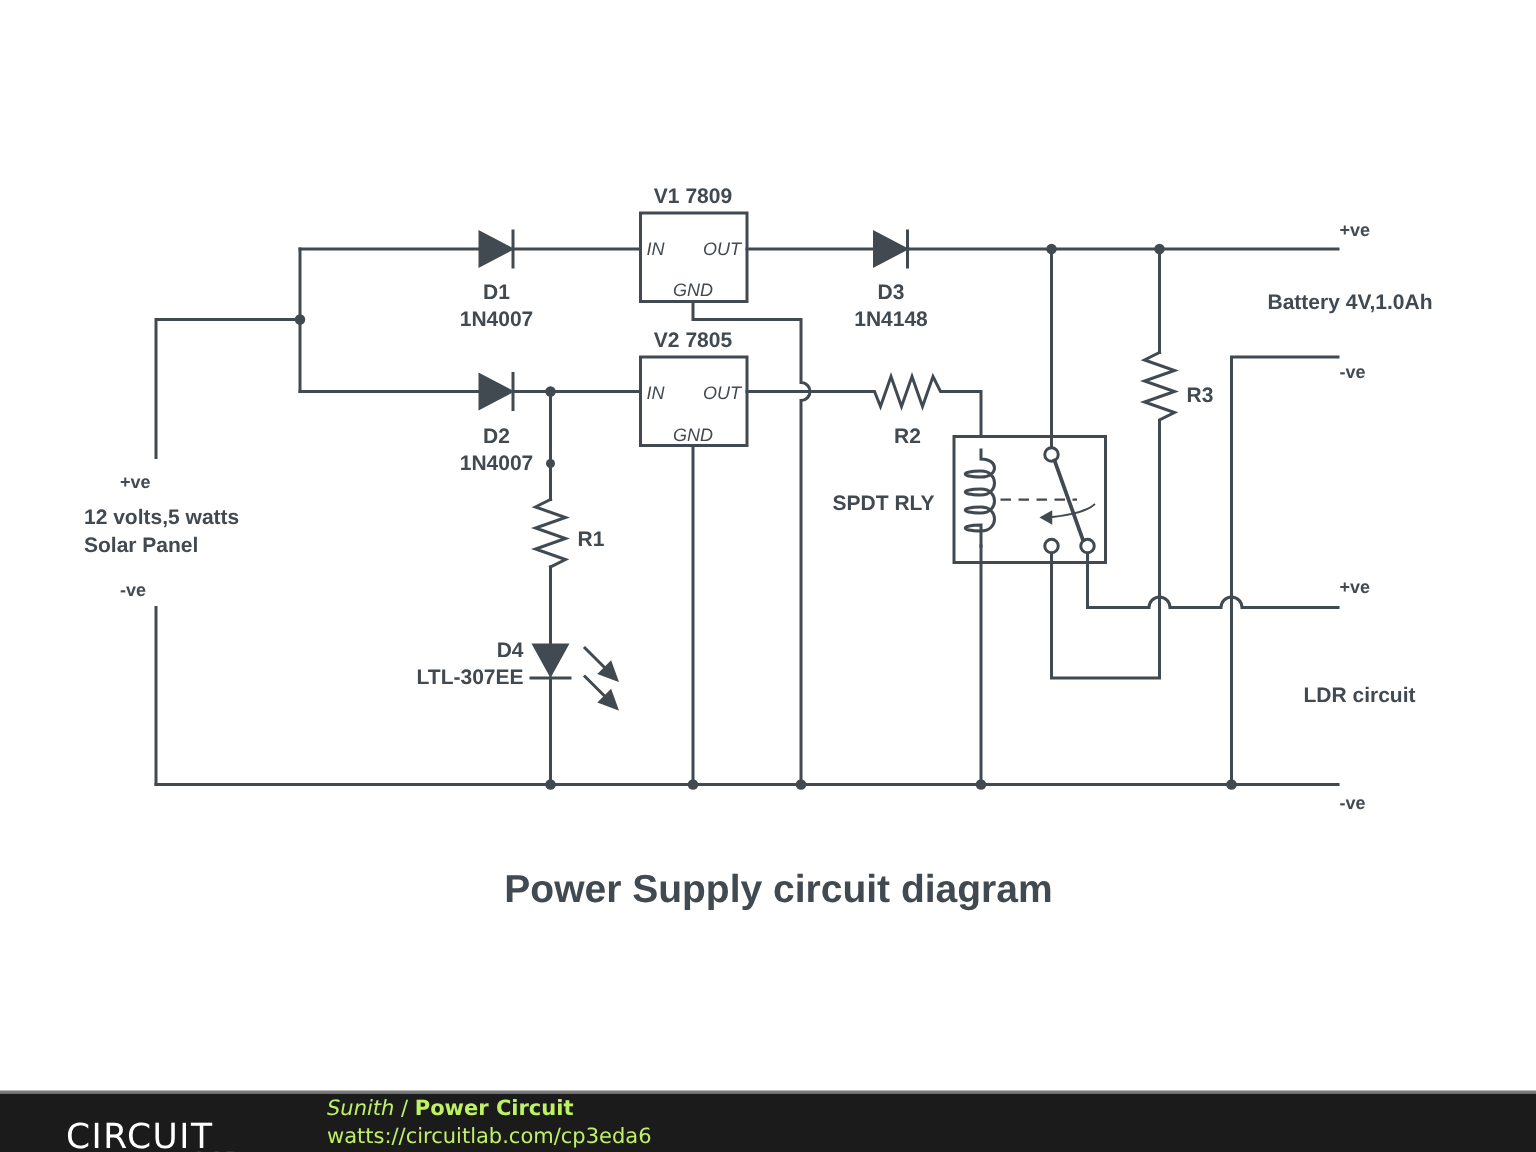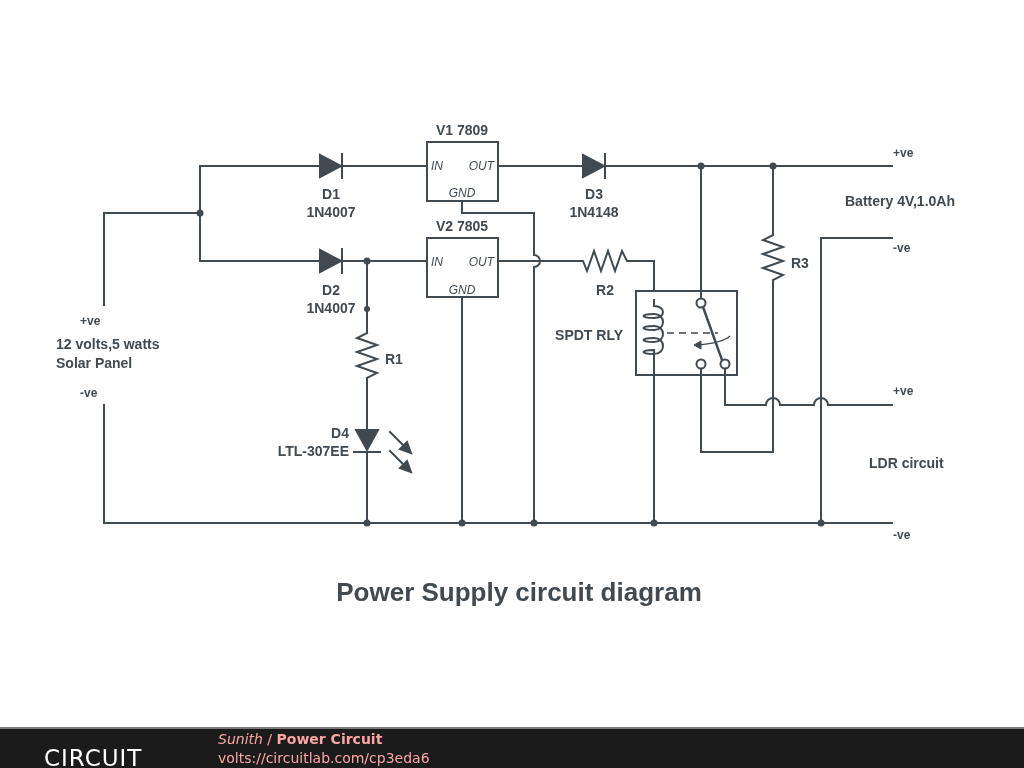--- a/index.html
+++ b/index.html
@@ -12,21 +12,21 @@
   .pin { font-family: "Liberation Sans", sans-serif; font-style: italic; font-size: 12px; fill: #424a51; }
   .title { font-family: "Liberation Sans", sans-serif; font-weight: bold; font-size: 26px; fill: #424a51; }
   .filled { fill: #424a51; stroke: #424a51; stroke-width: 2; }
   .pinc { fill: #ffffff; stroke: #424a51; stroke-width: 2; }
   #footer { position: absolute; left: 0; top: 729px; width: 1024px; height: 39px; background: #1b1b1b; }
   #footer-border { position: absolute; left: 0; top: 727px; width: 1024px; height: 2px; background: #7a7a7a; }
   .logo { position: absolute; left: 44px; top: 17px; width: 135px; height: 48px; }
   .logo-circuit { position: absolute; left: 0; top: 0; font-family: "DejaVu Sans", sans-serif; font-size: 23px; font-weight: normal; color: #ffffff; letter-spacing: 1px; line-height: 24px; }
   .logo-lab { position: absolute; left: 86px; top: 20px; font-family: "DejaVu Sans", sans-serif; font-size: 14px; font-weight: bold; color: #ef4444; line-height: 16px; }
   .logo-svg { position: absolute; left: 0; top: 22px; width: 88px; height: 14px; }
-  .meta { position: absolute; left: 218px; top: 1px; color: #fca5a5; font-family: "DejaVu Sans", sans-serif; font-size: 14px; line-height: 19px; }
+  .meta { position: absolute; left: 218px; top: 1px; color: #bef264; font-family: "DejaVu Sans", sans-serif; font-size: 14px; line-height: 19px; }
   .meta .author { font-style: italic; }
   .meta .sep { font-weight: normal; }
   .meta .ctitle { font-weight: bold; }
 </style>
 </head>
 <body>
 
 <svg id="schematic" viewBox="0 0 1024 728" xmlns="http://www.w3.org/2000/svg">
 
   <g>
@@ -174,15 +174,15 @@
       <polygon points="52,2 52,12 61,7" fill="#fff"></polygon>
       <line x1="62" y1="2" x2="62" y2="12" stroke="#fff" stroke-width="2"></line>
       <line x1="62" y1="7" x2="86" y2="7" stroke="#fff" stroke-width="1.5"></line>
     </svg>
     <span class="logo-lab">LAB</span>
   </div>
   <div class="meta">
     <div>
       <span class="author">Sunith</span><span class="sep"> / </span><span class="ctitle">Power Circuit</span>
     </div>
-    <div>volts://circuitlab.com/cp3eda6</div>
+    <div>watts://circuitlab.com/cp3eda6</div>
   </div>
 </div>
 
 </body></html>

